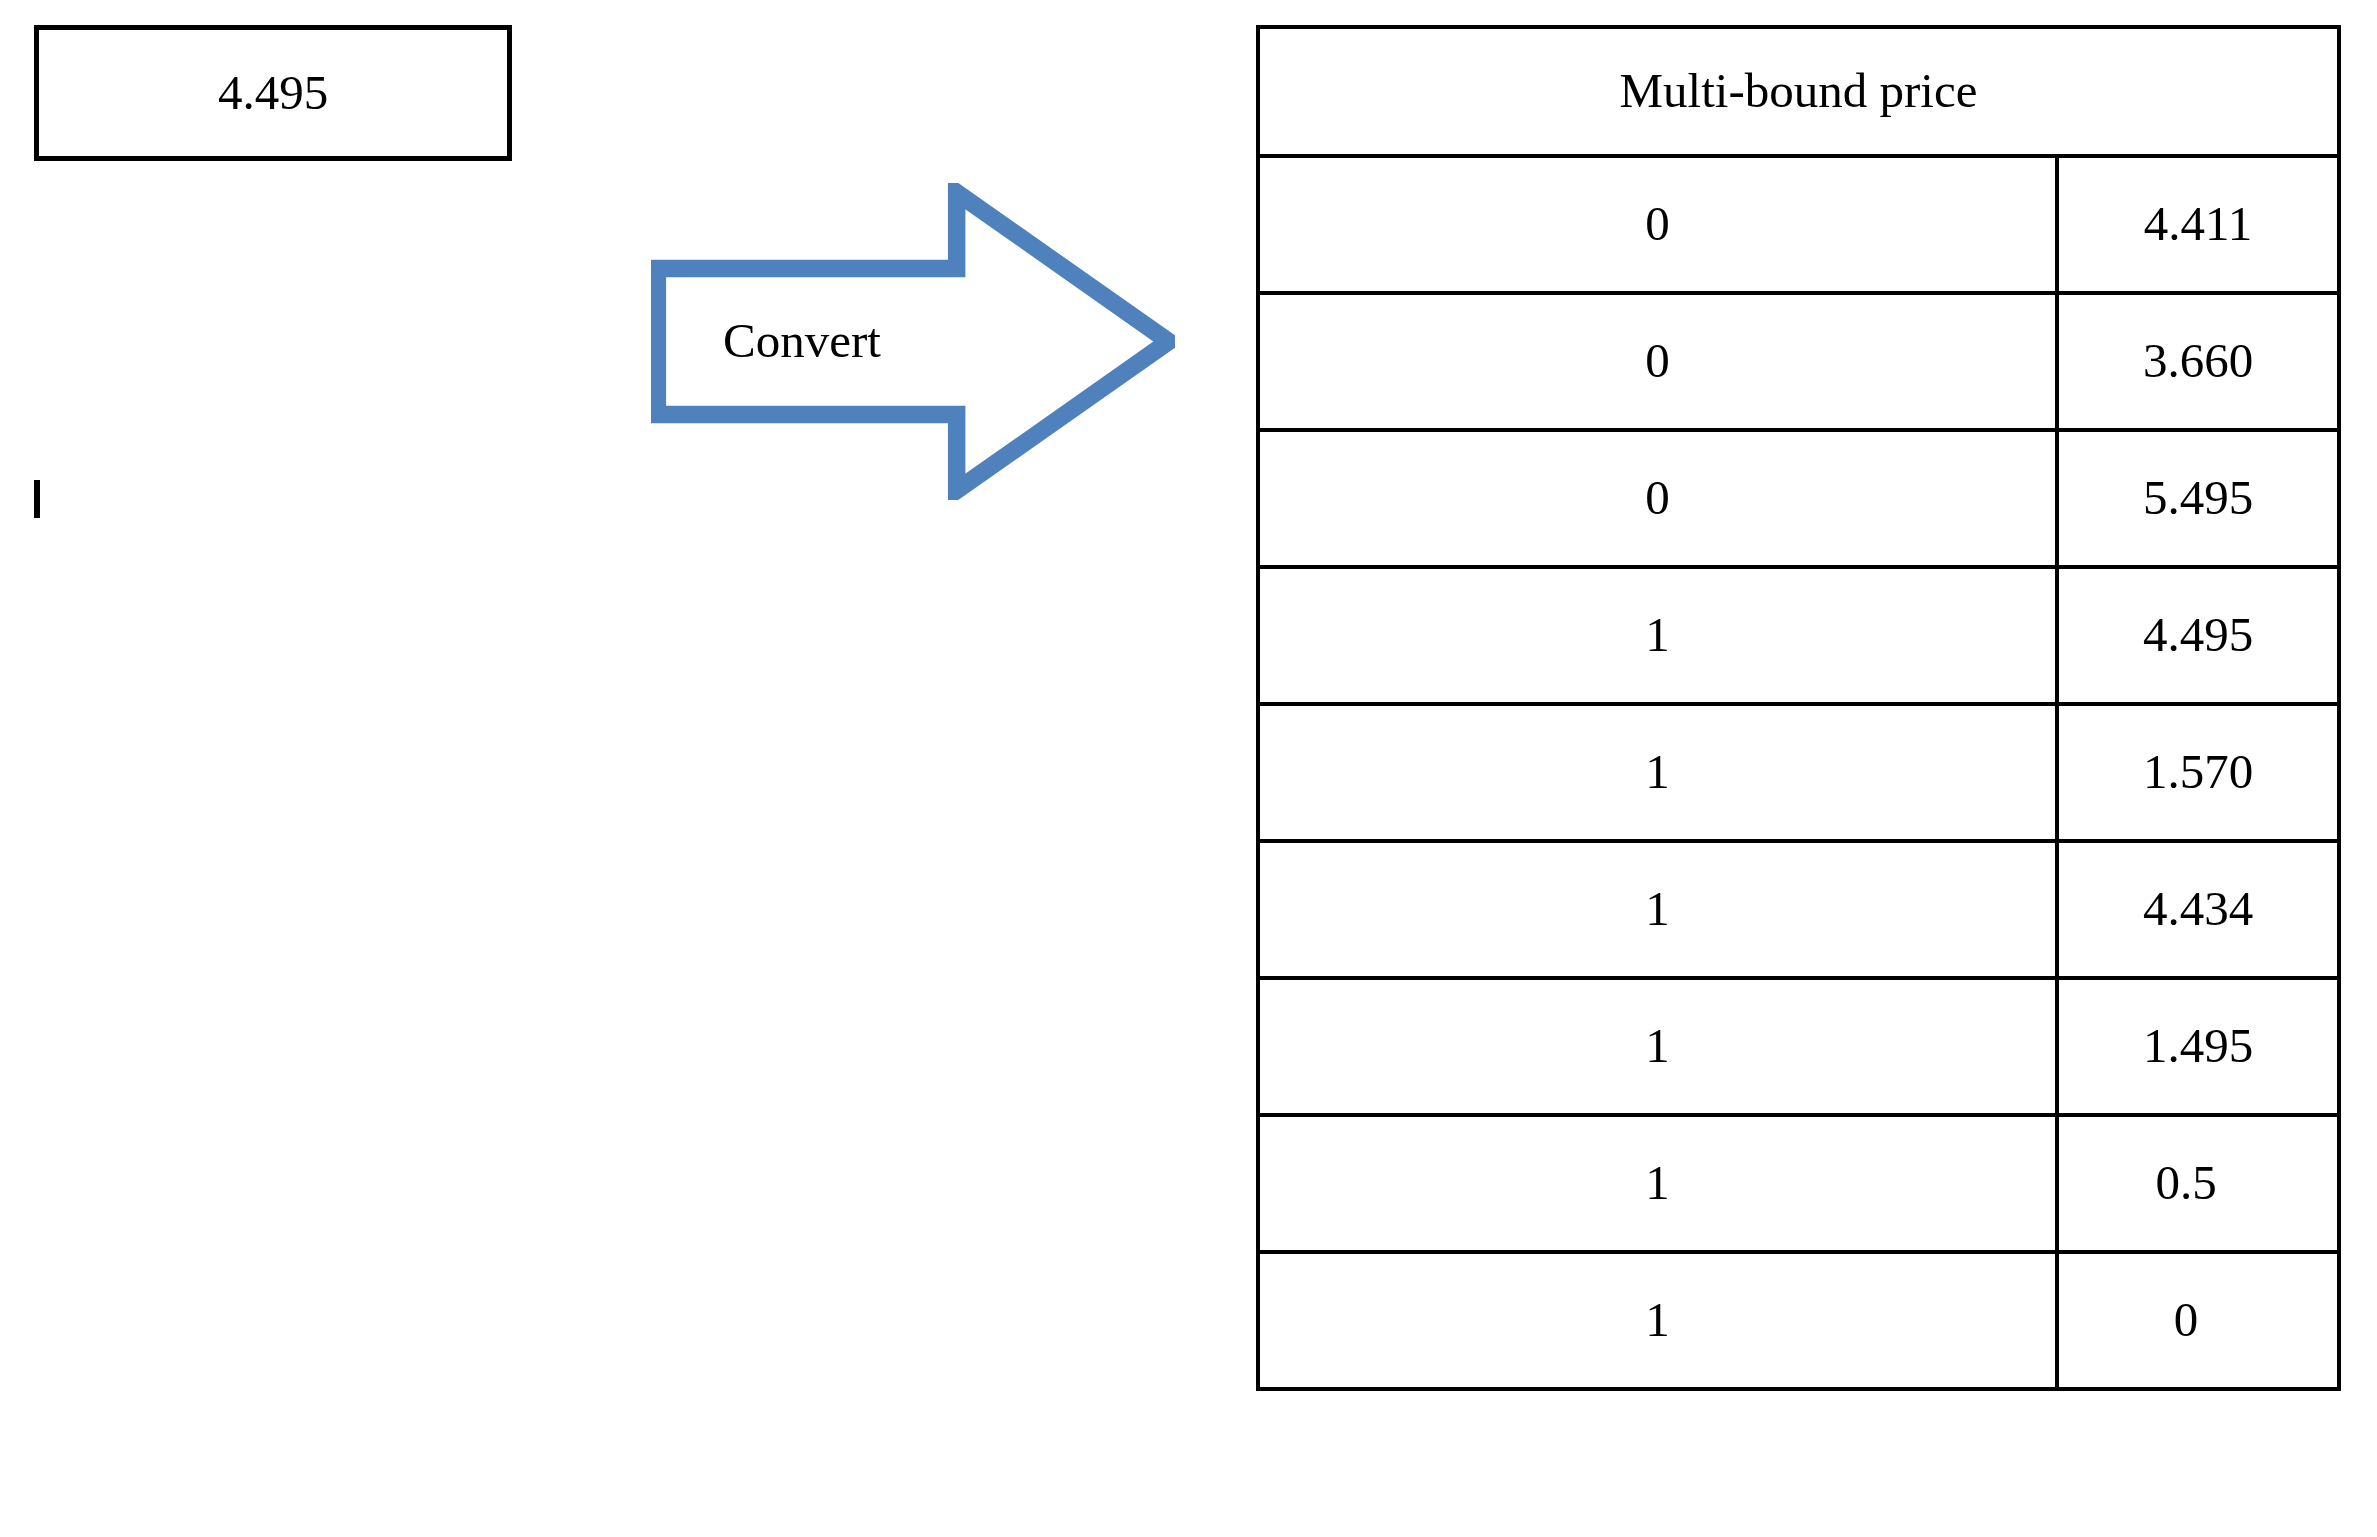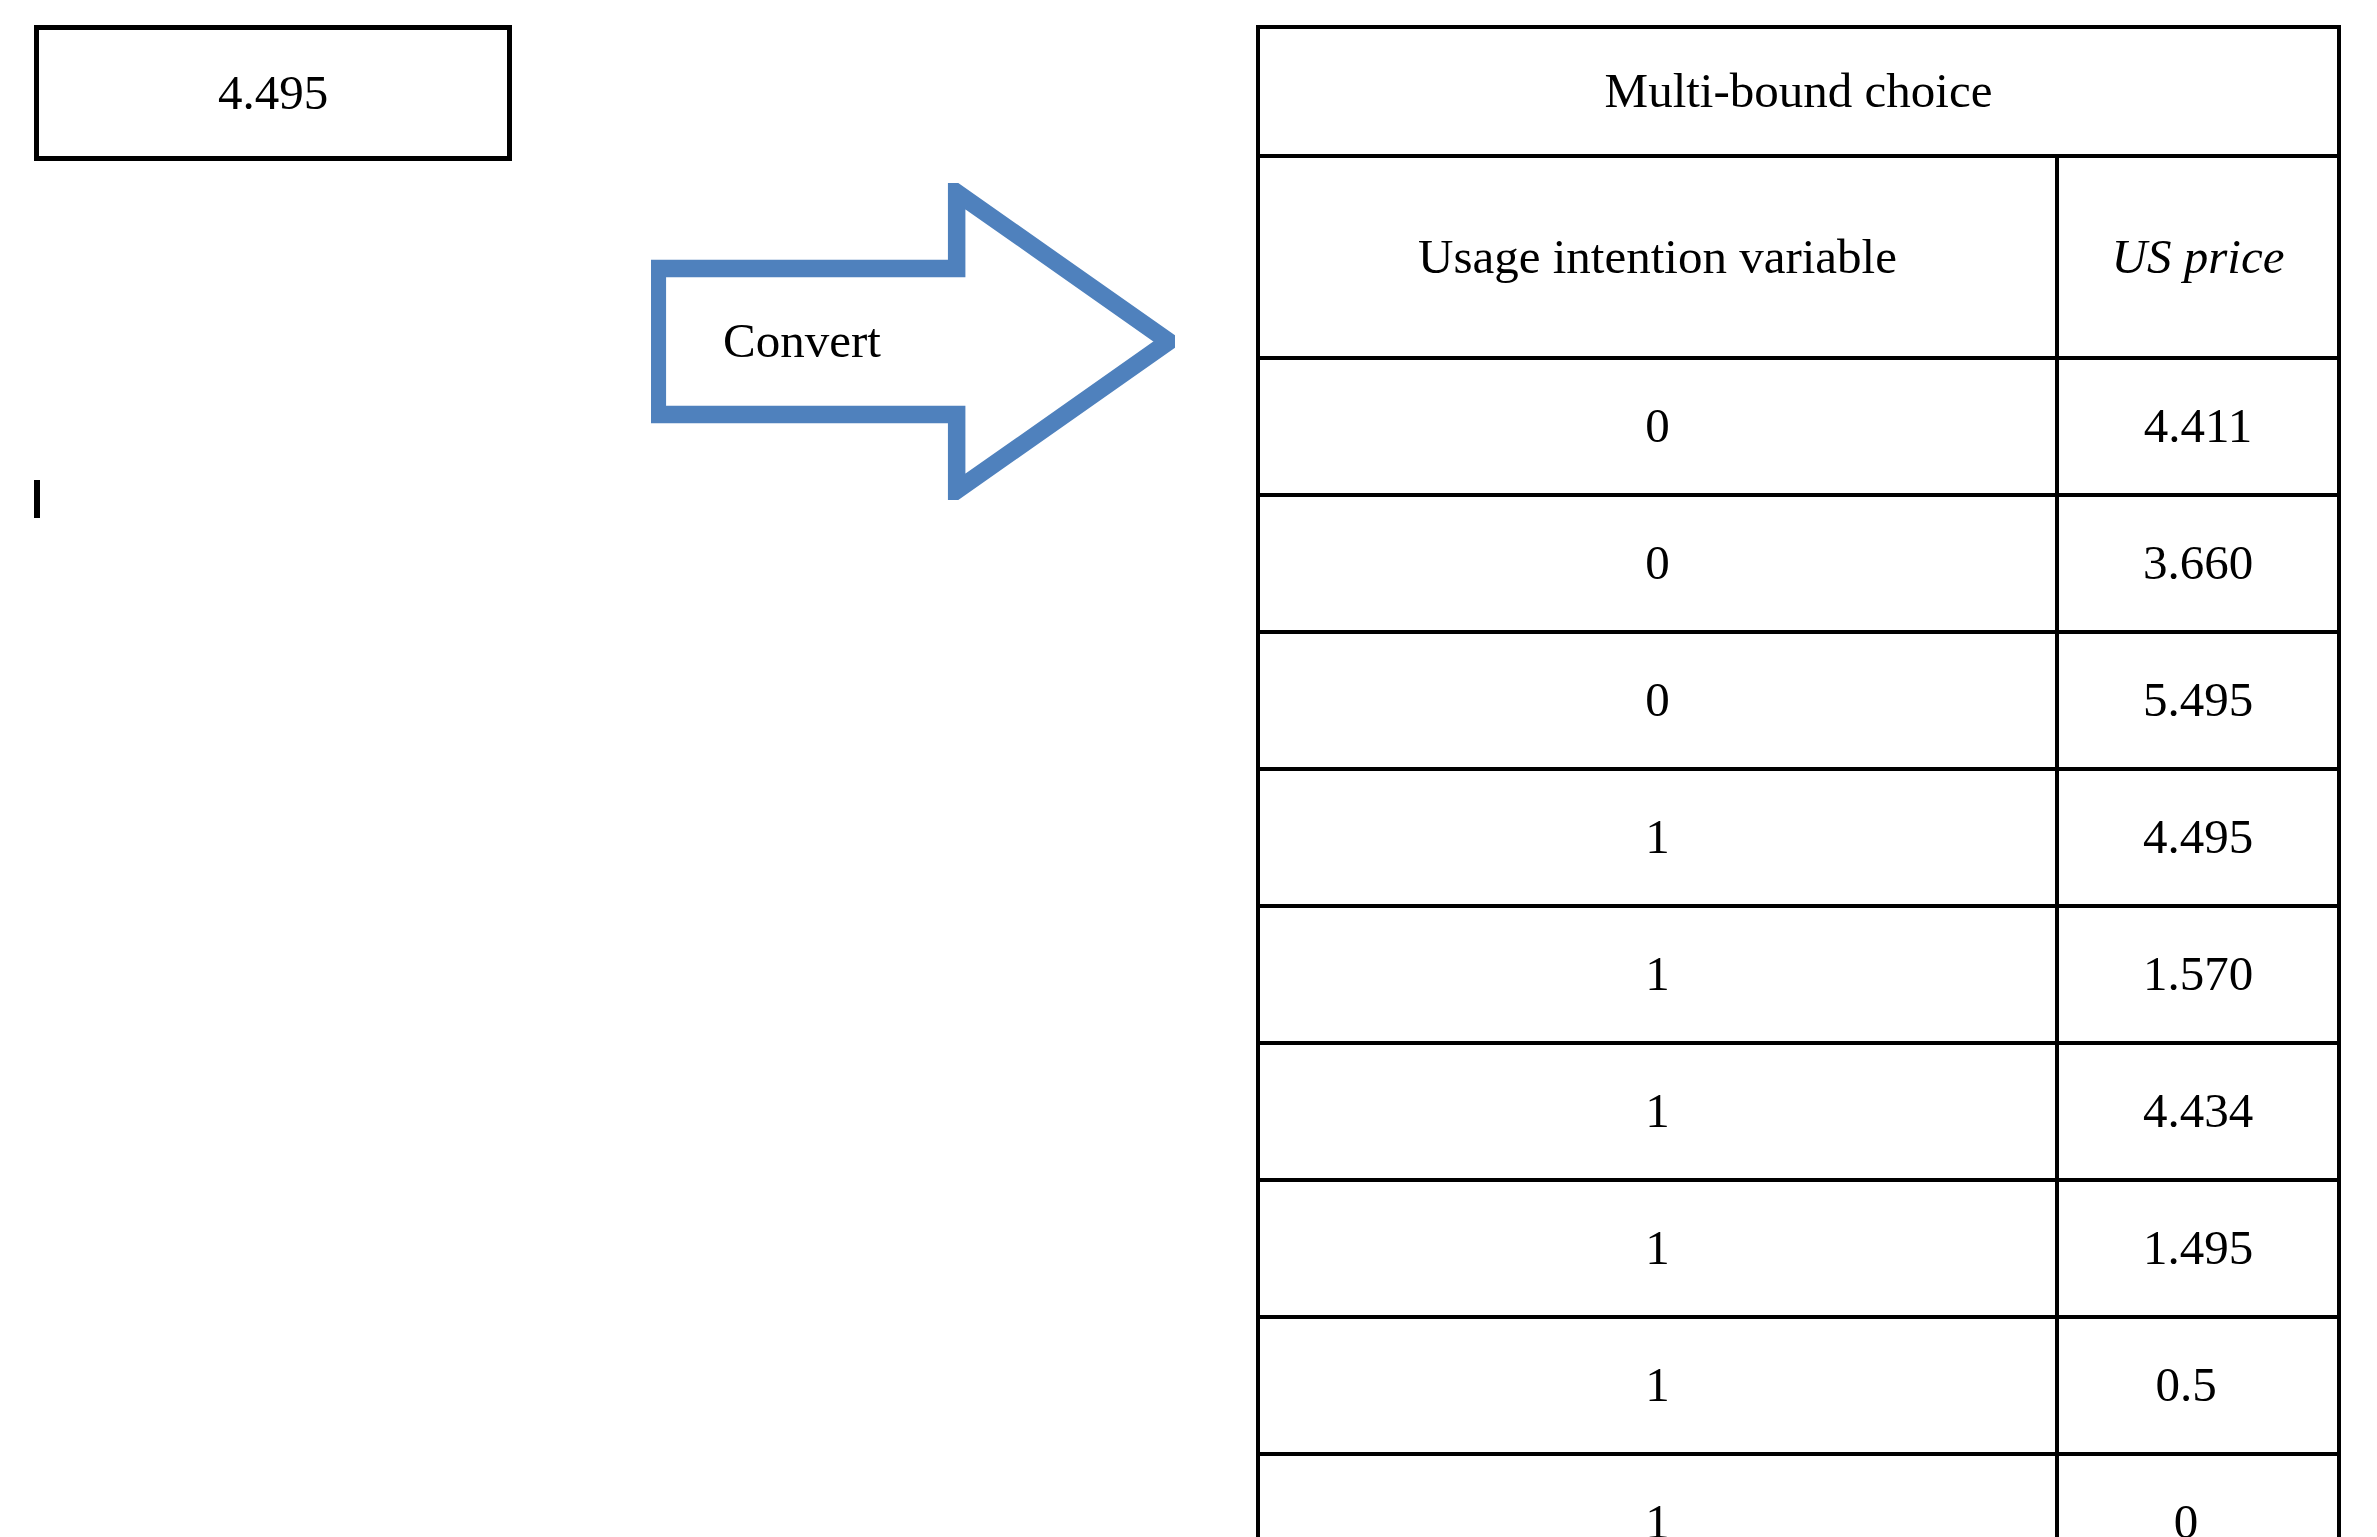--- a/index.html
+++ b/index.html
@@ -130,25 +130,21 @@
   <div class="arrow-label">Convert</div>
 </div>
 
 <table class="right-table">
   <colgroup>
     <col class="col-usage">
     <col class="col-price">
   </colgroup>
   <tbody>
     <tr>
-      <td class="title-cell" colspan="2">Multi-bound choice</td>
-    </tr>
-    <tr>
-      <td class="sub-head">Usage intention variable</td>
-      <td class="sub-head italic">US price</td>
+      <td class="title-cell" colspan="2">Multi-bound price</td>
     </tr>
 
     <tr>
       <td class="data">0</td>
       <td class="data">4.411</td>
     </tr>
     <tr>
       <td class="data">0</td>
       <td class="data">3.660</td>
     </tr>

